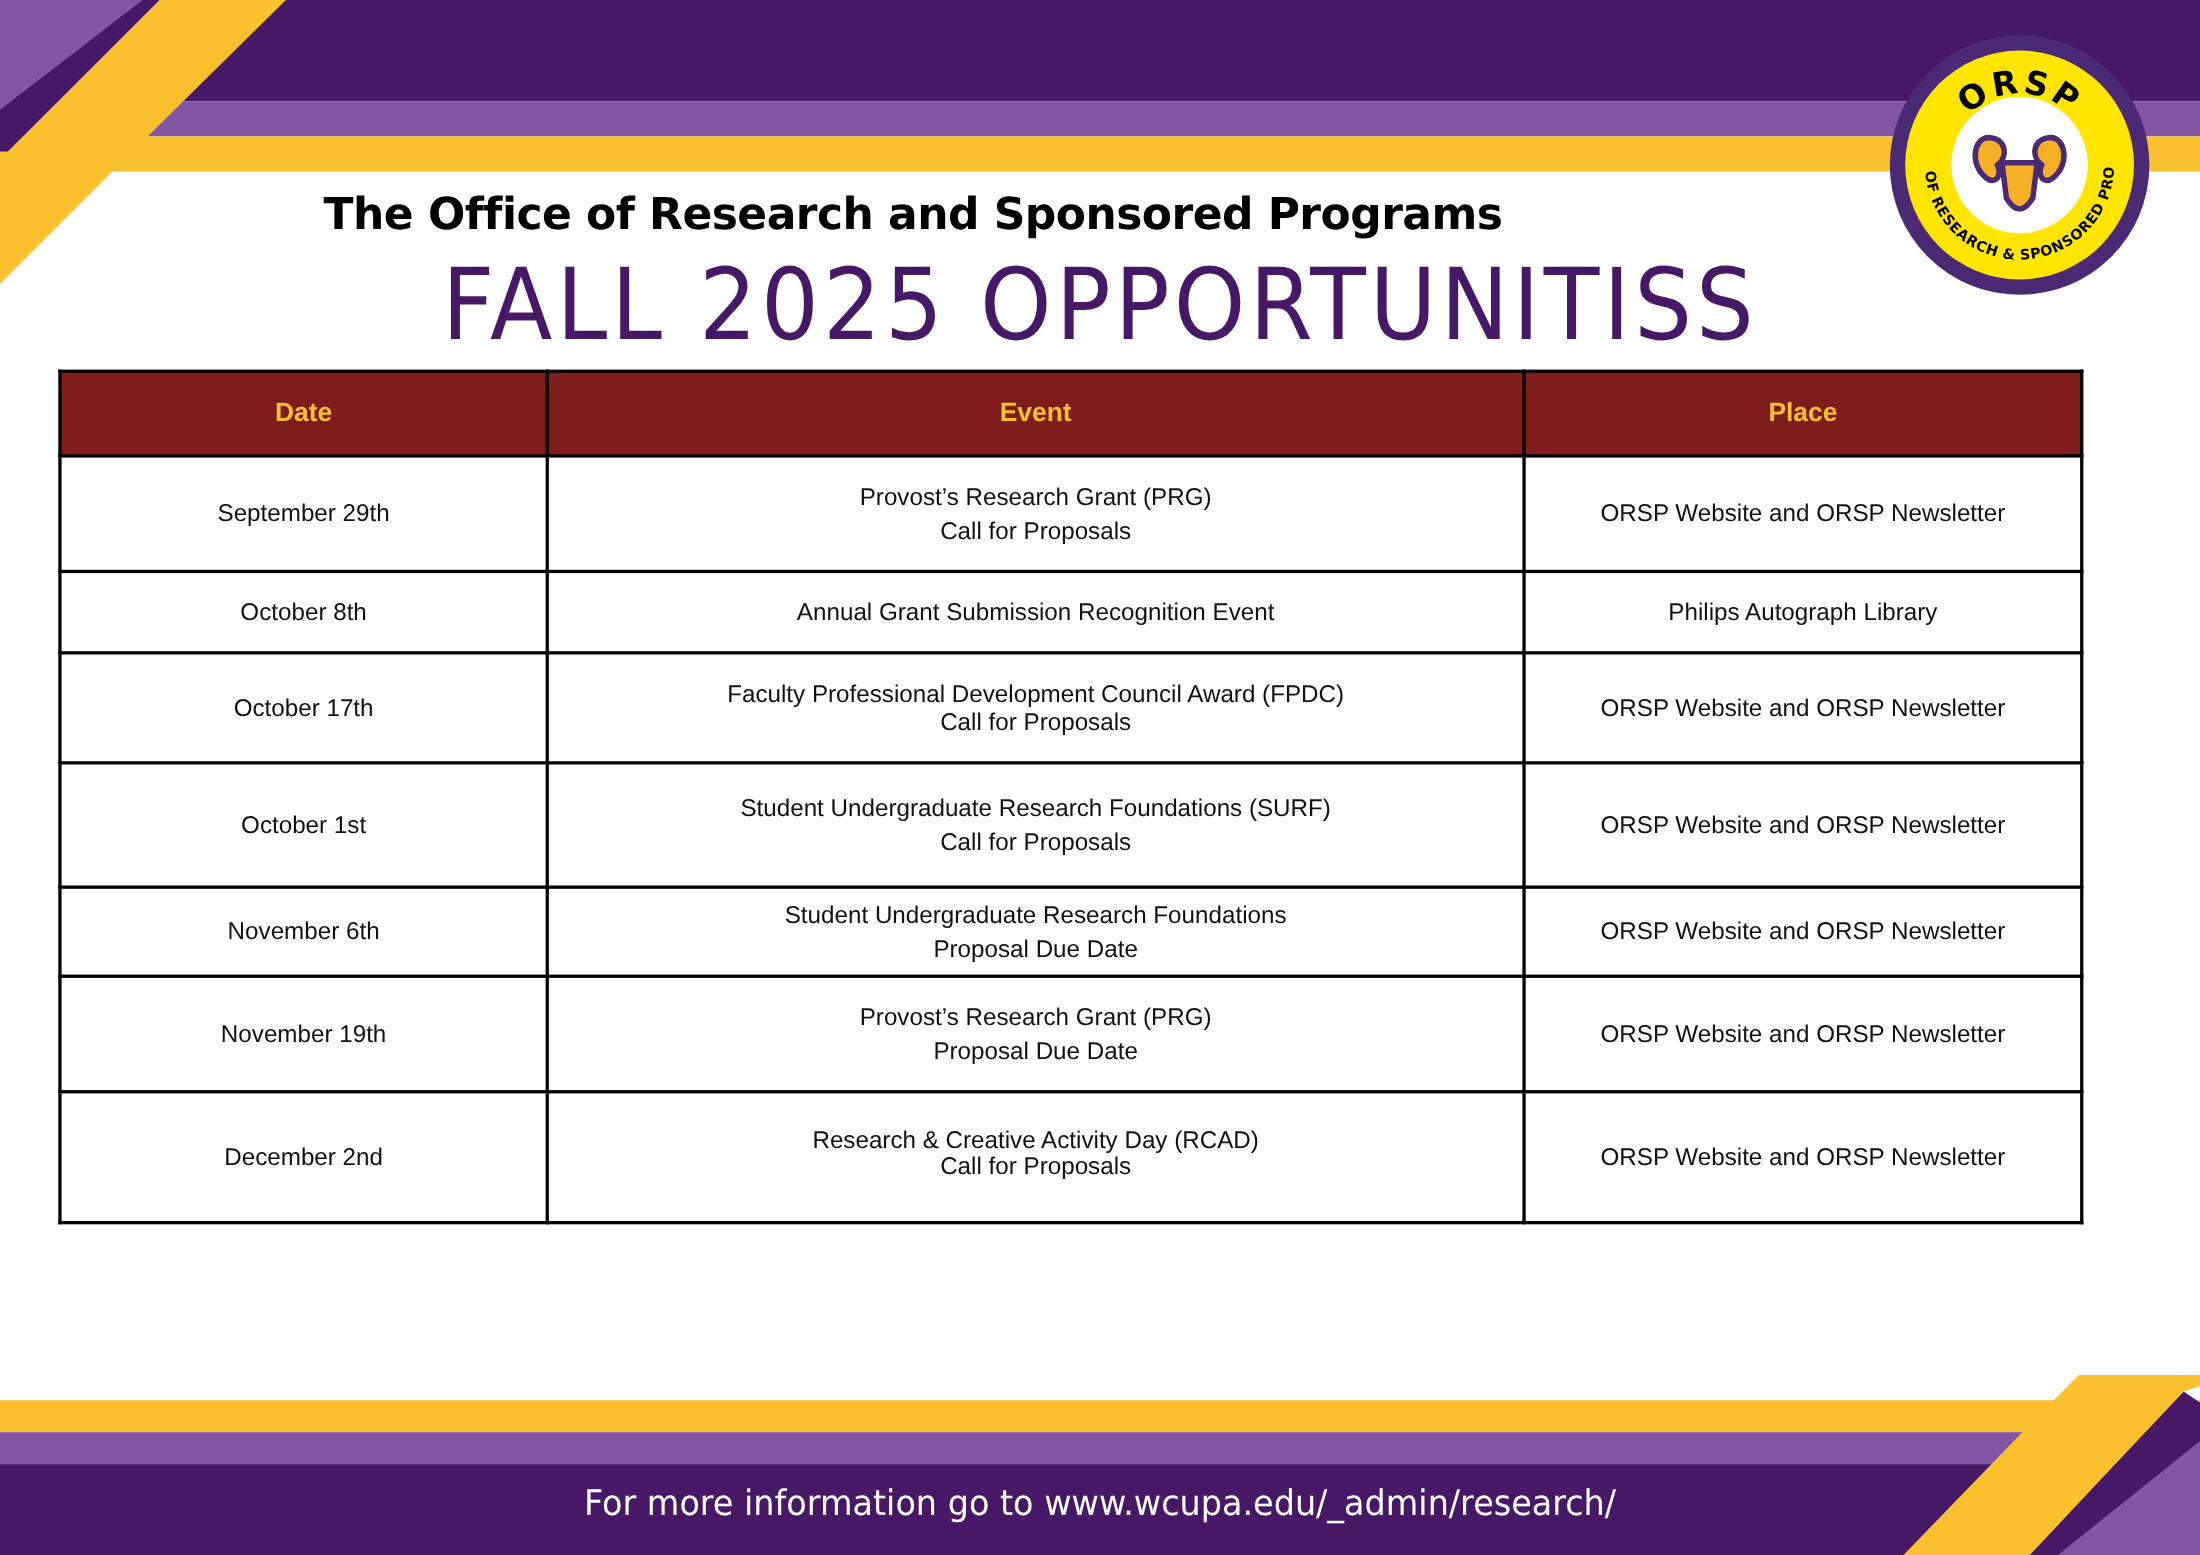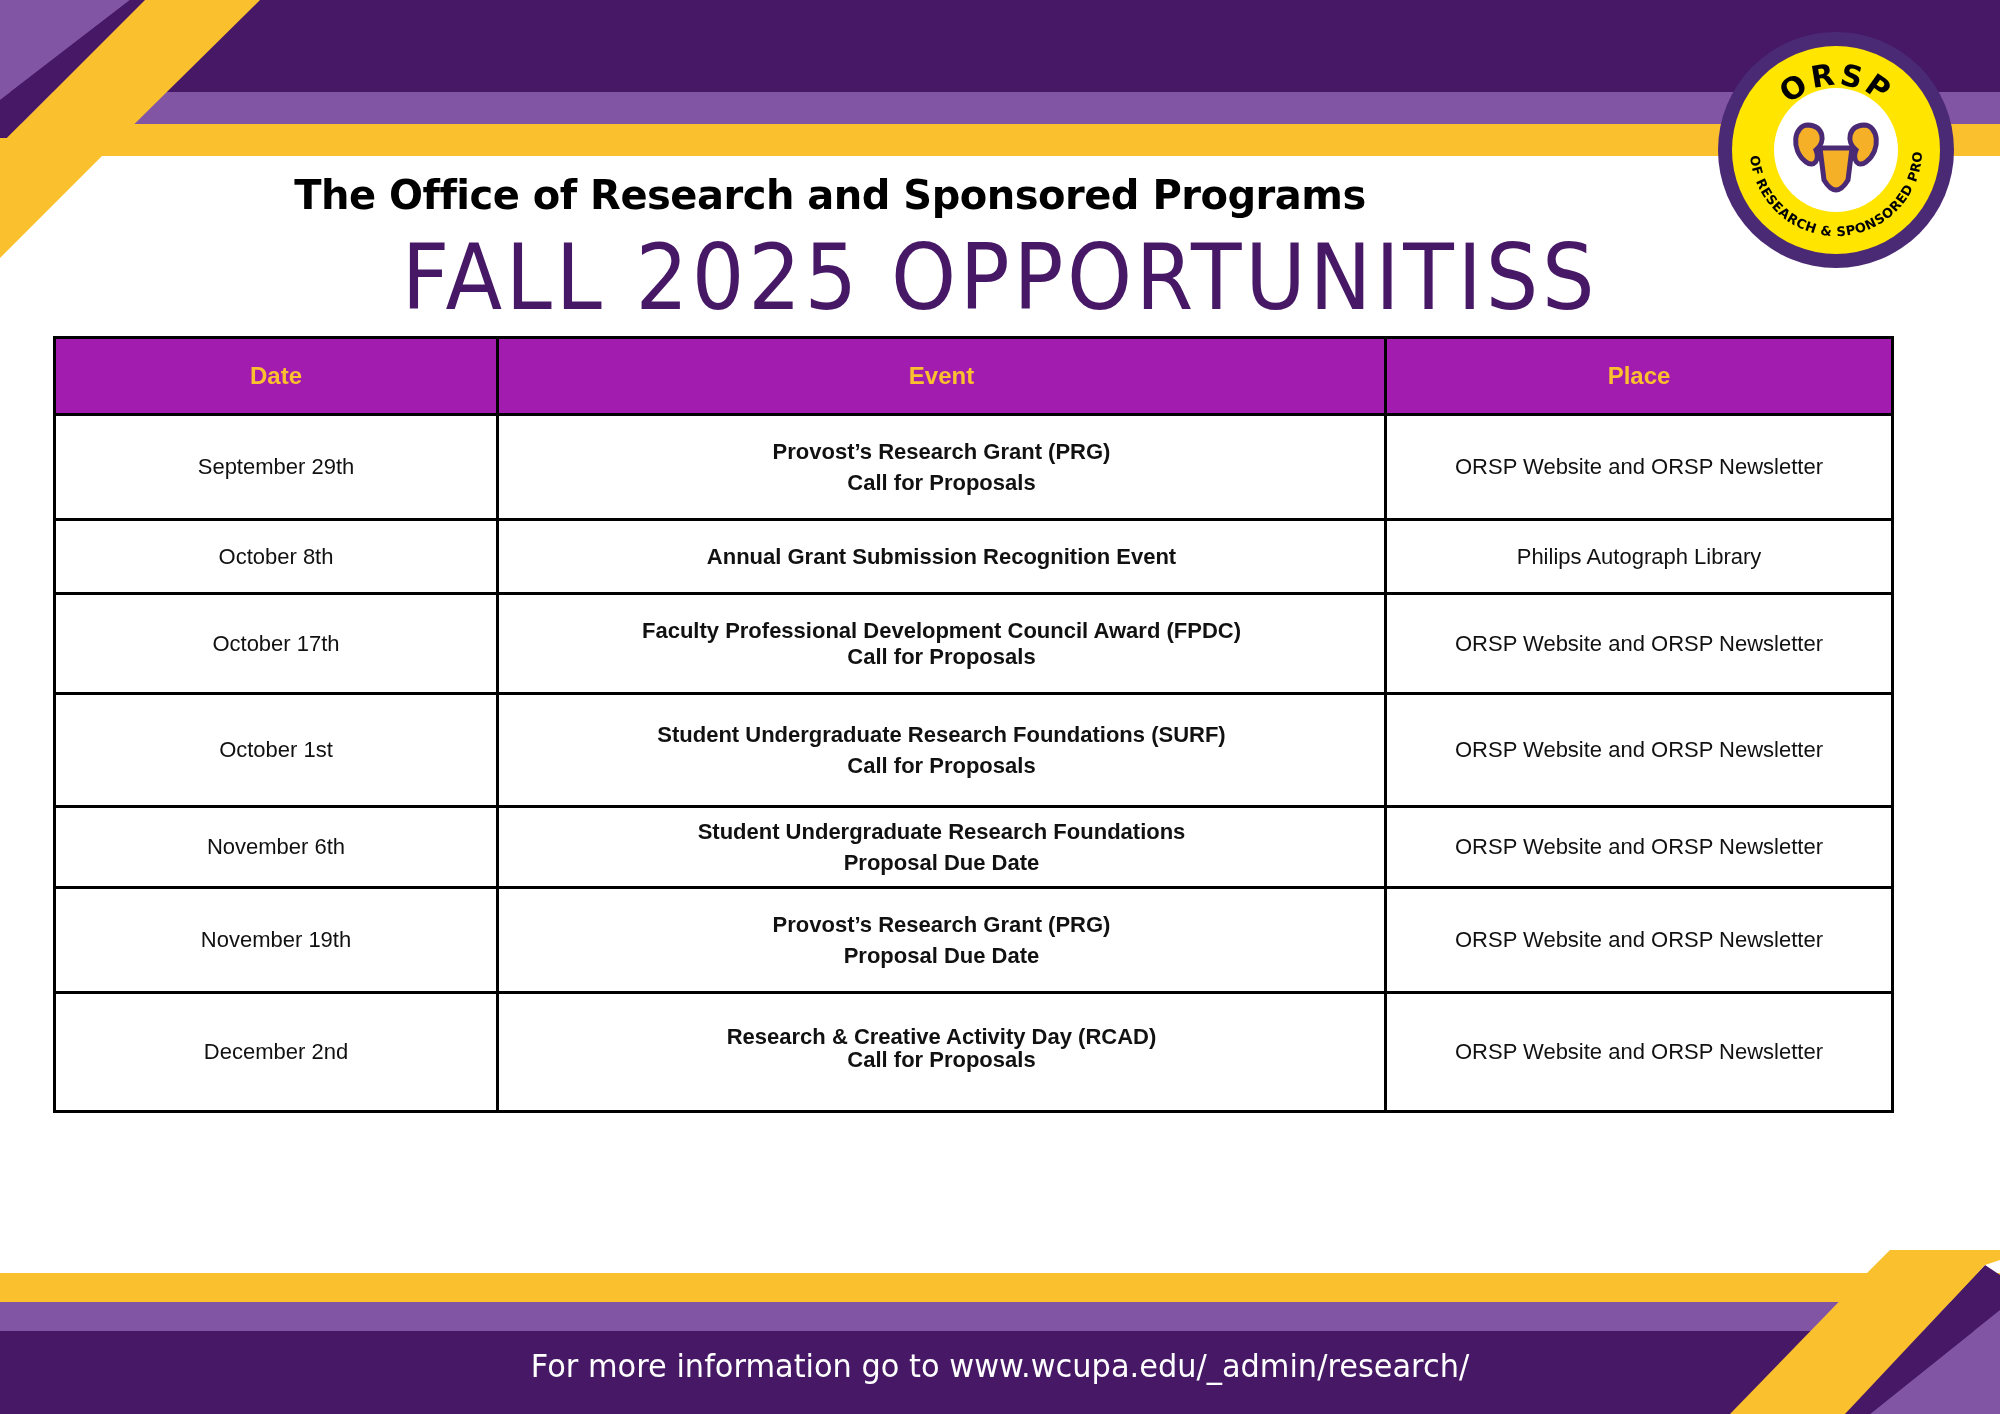--- a/index.html
+++ b/index.html
@@ -24,24 +24,24 @@
     .logo { position: absolute; left: 1716px; top: 30px; width: 240px; height: 240px; z-index: 3; }
     table.sched {
       position: absolute; left: 53px; top: 336px; width: 1838px;
       border-collapse: collapse; z-index: 2; table-layout: fixed;
     }
     table.sched th, table.sched td {
       border: 3.5px solid #000; text-align: center; vertical-align: middle;
       padding: 0 8px;
     }
     table.sched th {
-      background: #a21caf; color: #FBC02D; font-weight: bold; font-size: 24px; height: 74px;
+      background: #7f1d1d; color: #FBC02D; font-weight: bold; font-size: 24px; height: 74px;
     }
     table.sched td { font-size: 22px; color: #111; }
-    td.event { font-weight: bold; font-size: 22px; line-height: 31px; }
+    td.event { font-weight: normal; font-size: 22px; line-height: 31px; }
     td.event span { display: block; }
     .footer-text {
       position: absolute; left: 0; width: 2000px; top: 1347px; text-align: center;
       color: #ffffff; font-family: "DejaVu Sans", sans-serif; font-size: 32px; z-index: 2;
       transform: scaleX(0.95);
     }
   </style>
 </head>
 <body>
 

